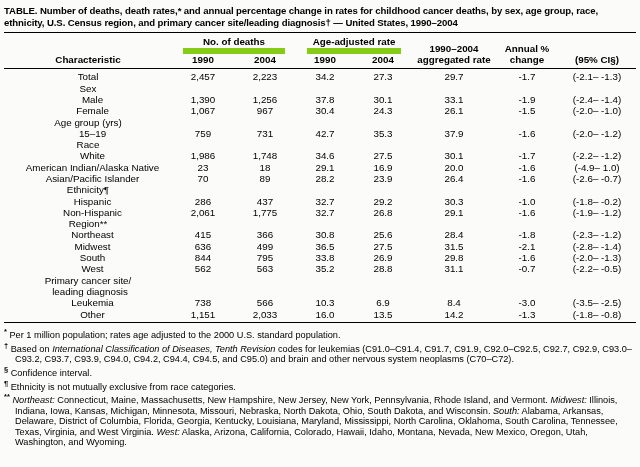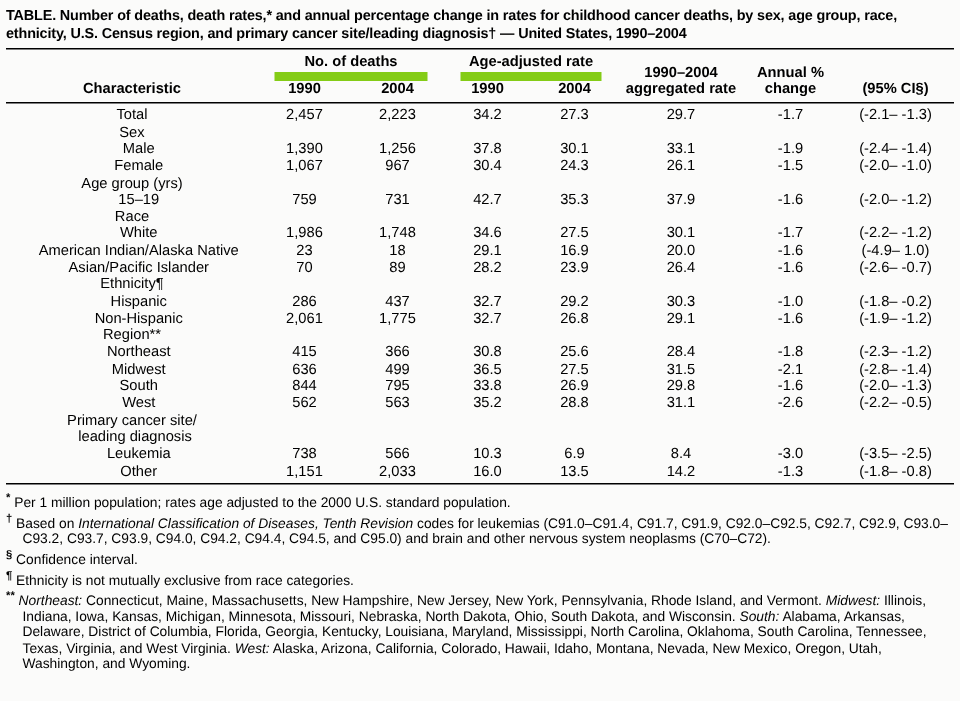--- a/index.html
+++ b/index.html
@@ -272,21 +272,21 @@
           <td class="num">-1.6</td>
           <td class="num">(-2.0– -1.3)</td>
         </tr>
         <tr class="item">
           <td class="char item">West</td>
           <td class="num">562</td>
           <td class="num">563</td>
           <td class="num">35.2</td>
           <td class="num">28.8</td>
           <td class="num">31.1</td>
-          <td class="num">-2.6</td>
+          <td class="num">-0.7</td>
           <td class="num">(-2.2– -0.5)</td>
         </tr>
         <tr class="section">
           <td class="char section">Primary cancer site/<br><span class="l2">leading diagnosis</span></td>
           <td class="num"></td>
           <td class="num"></td>
           <td class="num"></td>
           <td class="num"></td>
           <td class="num"></td>
           <td class="num"></td>

